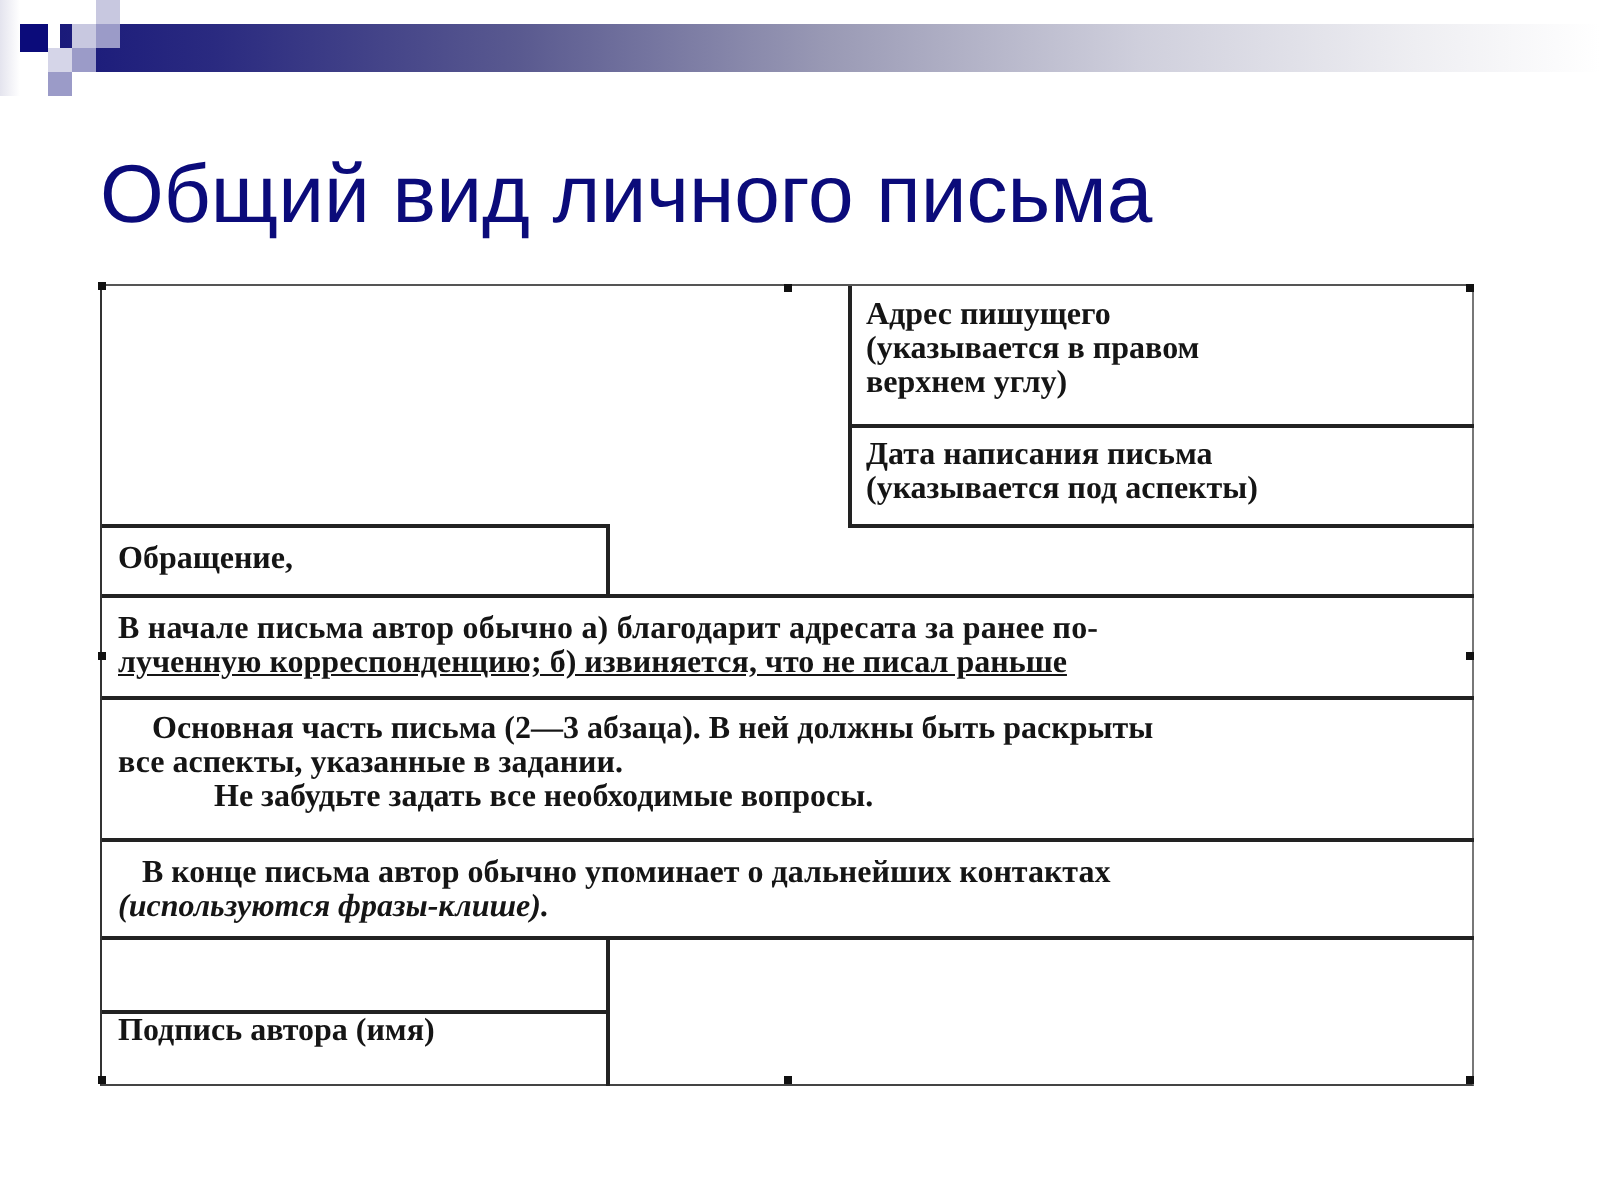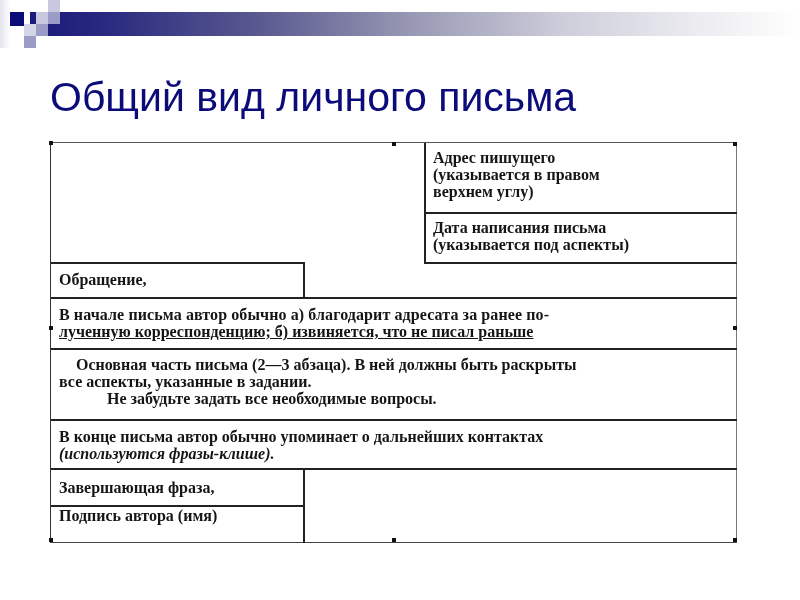--- a/index.html
+++ b/index.html
@@ -59,27 +59,26 @@
 
   <div class="hl" style="width:686px;top:205px;"></div>
   <div>
     <div class="txt" style="left:8px;top:213px;margin-left:17px;">Основная часть письма (2—3 абзаца). В ней должны быть раскрыты</div>
     <div class="txt" style="left:8px;top:230px;">все аспекты, указанные в задании.</div>
     <div class="txt" style="left:8px;top:247px;margin-left:48px;">Не забудьте задать все необходимые вопросы.</div>
   </div>
 
   <div class="hl" style="width:686px;top:276px;"></div>
   <div>
-    <div class="txt" style="left:8px;top:285px;text-align:right;">В конце письма автор обычно упоминает о дальнейших контактах</div>
+    <div class="txt" style="left:20px;top:285px;text-align:right;">В конце письма автор обычно упоминает о дальнейших контактах</div>
     <div class="txt" style="left:8px;top:302px;font-style:italic;">(используются фразы-клише).</div>
   </div>
 
   <div class="hl" style="width:686px;top:325px;"></div>
   <div class="vl" style="left:252px;top:325px;height:75px;"></div>
-  <div class="txt" style="left:8px;top:336px;">Завершающая фраза,</div>
   <div class="hl" style="width:254px;top:362px;"></div>
   <div class="txt" style="left:8px;top:364px;">Подпись автора (имя)</div>
 
   <div class="dot" style="left:-2px;top:-2px;"></div>
   <div class="dot" style="left:341px;top:-1px;"></div>
   <div class="dot" style="left:682px;top:-1px;"></div>
   <div class="dot" style="left:-2px;top:183px;"></div>
   <div class="dot" style="left:682px;top:183px;"></div>
   <div class="dot" style="left:-2px;top:395px;"></div>
   <div class="dot" style="left:341px;top:395px;"></div>

